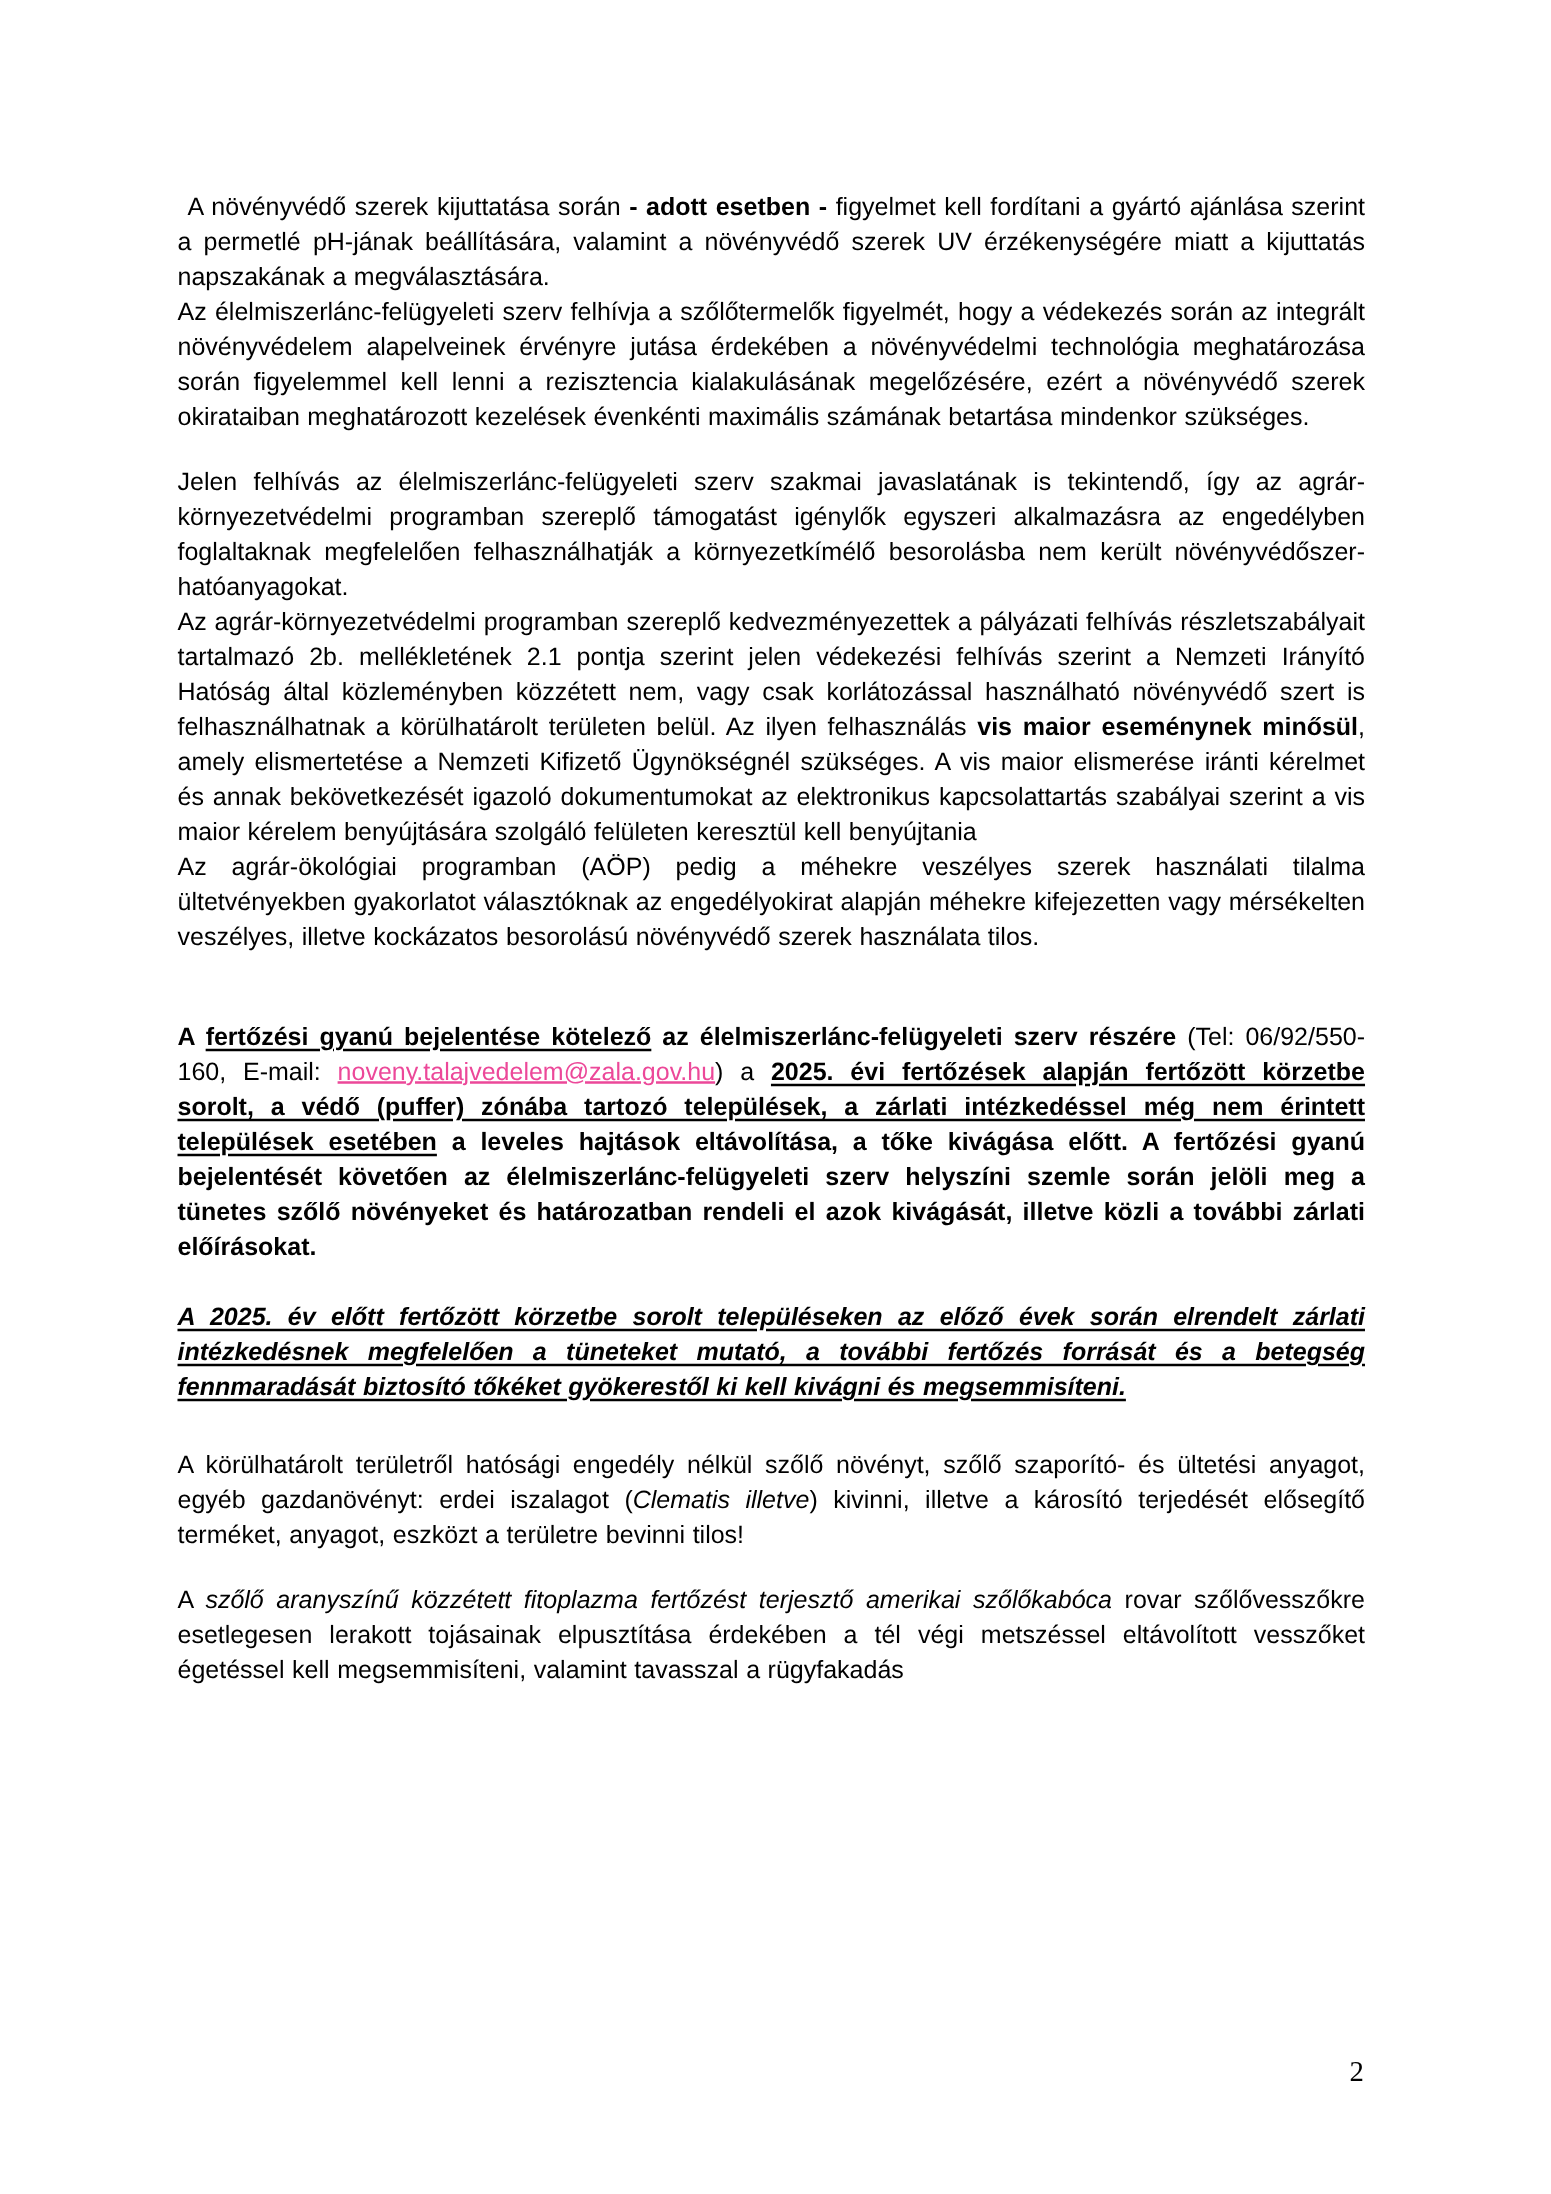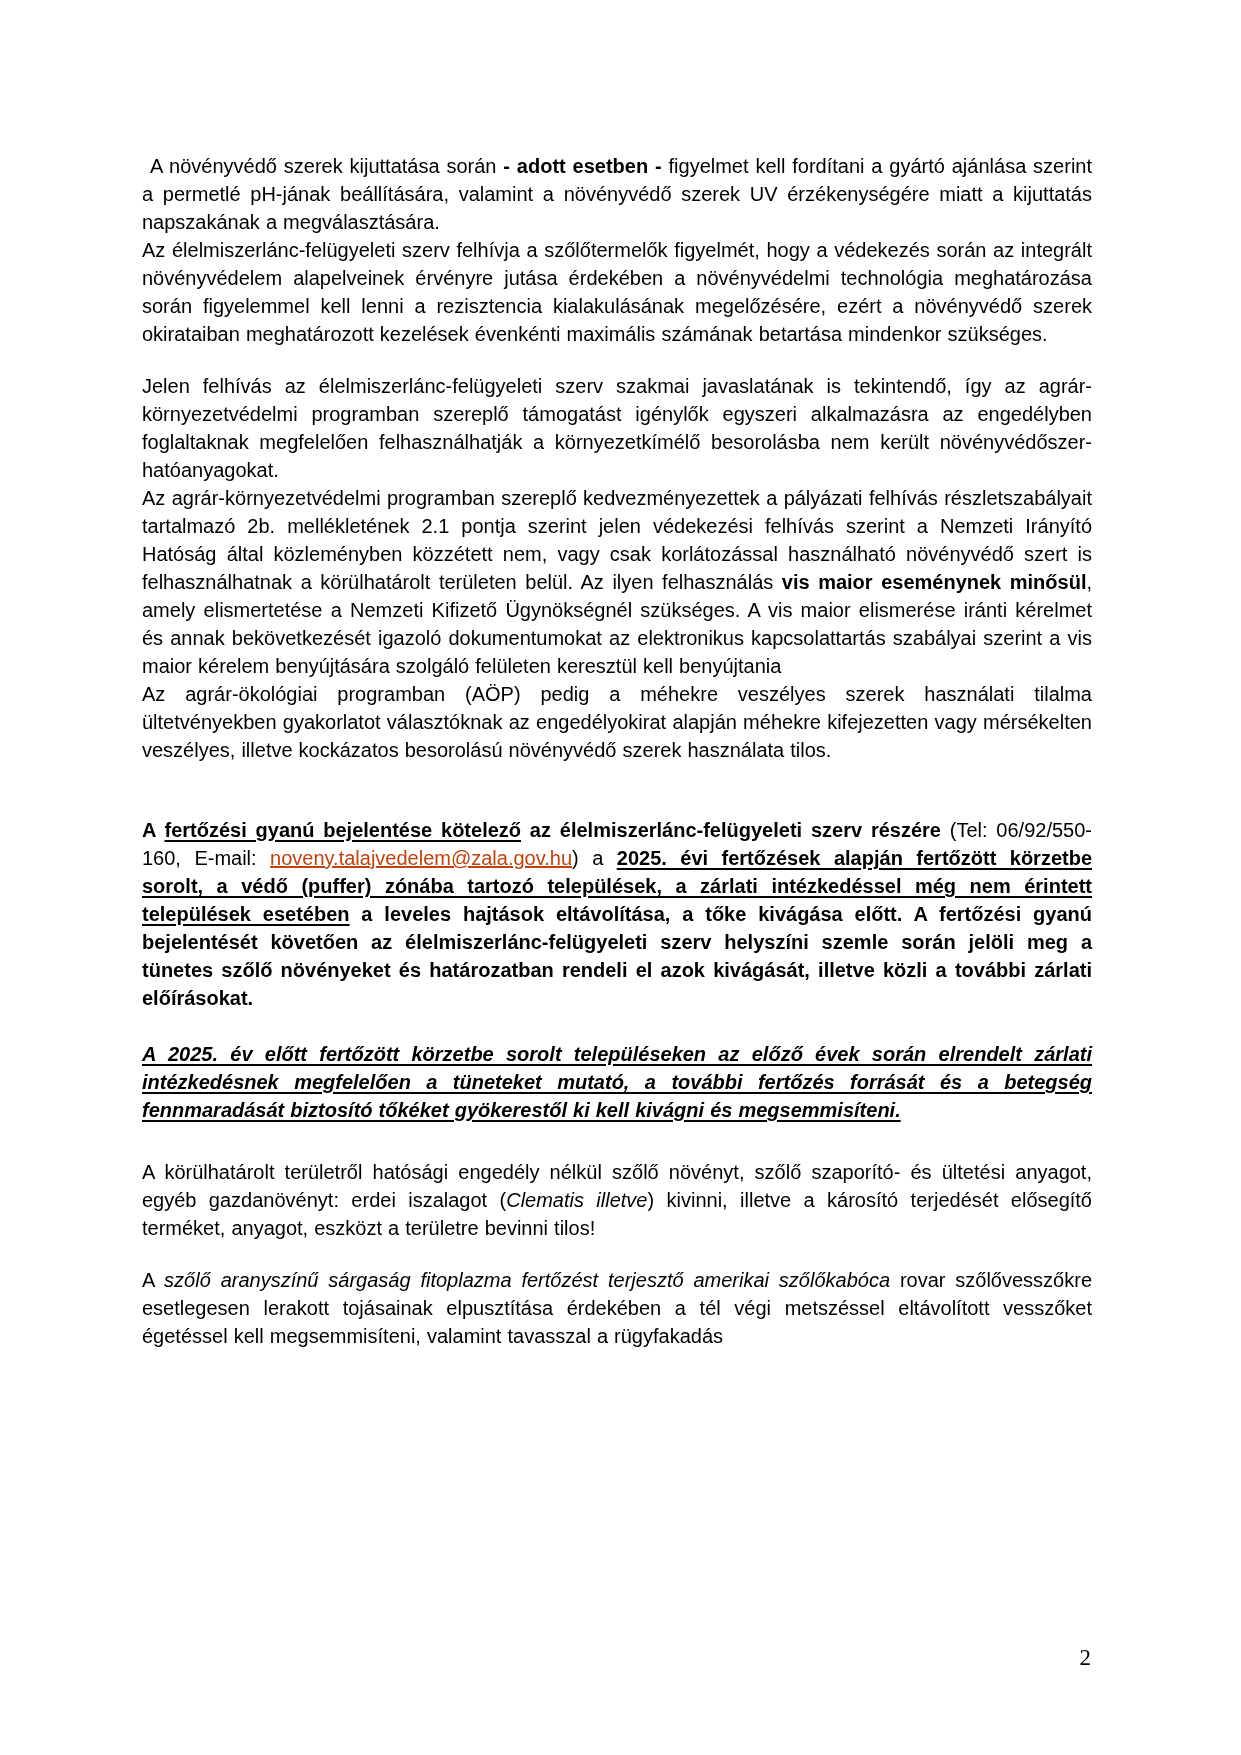--- a/index.html
+++ b/index.html
@@ -34,21 +34,21 @@
   .para-directive{font-size:22px;line-height:38px;}
   .spacer{width:100%;}
   .spacer-sm{height:24px;}
   .spacer-md{height:28px;}
   .spacer-lg{height:34px;}
   .b{font-weight:700;}
   .sb{font-weight:600;}
   .i{font-style:italic;}
   .u{text-decoration:underline;text-underline-offset:3px;}
   .b.u{text-decoration-thickness:2px;}
-  .link{color:#c2410c;text-decoration:underline;cursor:pointer;}
+  .link{color:#ec4899;text-decoration:underline;cursor:pointer;}
   .page-number{
     position:absolute;
     top:1645px;
     right:150px;
     font-family:"Liberation Serif", serif;
     font-size:23px;
     color:#000000;
   }
 </style>
 </head>
@@ -63,16 +63,16 @@
       <p class="para para-body"><span class="">Az agrár-környezetvédelmi programban szereplő kedvezményezettek a pályázati felhívás részletszabályait tartalmazó 2b. mellékletének 2.1 pontja szerint jelen védekezési felhívás szerint a Nemzeti Irányító Hatóság által közleményben közzétett nem, vagy csak korlátozással használható növényvédő szert is felhasználhatnak a körülhatárolt területen belül. Az ilyen felhasználás </span><span class="b">vis maior eseménynek minősül</span><span class="">, amely elismertetése a Nemzeti Kifizető Ügynökségnél szükséges. A vis maior elismerése iránti kérelmet és annak bekövetkezését igazoló dokumentumokat az elektronikus kapcsolattartás szabályai szerint a vis maior kérelem benyújtására szolgáló felületen keresztül kell benyújtania</span></p>
       <p class="para para-body"><span class="">Az agrár-ökológiai programban (AÖP) pedig a méhekre veszélyes szerek használati tilalma ültetvényekben gyakorlatot választóknak az engedélyokirat alapján méhekre kifejezetten vagy mérsékelten veszélyes, illetve kockázatos besorolású növényvédő szerek használata tilos.</span></p>
       <div class="spacer spacer-sm"></div>
       <div class="spacer spacer-md"></div>
       <p class="para para-infection"><span class="b">A </span><span class="b u">fertőzési gyanú bejelentése kötelező</span><span class="b"> az élelmiszerlánc-felügyeleti szerv részére</span><span class=""> (Tel: 06/92/550-160, E-mail: </span><a href="#" class="link">noveny.talajvedelem@zala.gov.hu</a><span class="">) a </span><span class="b u">2025. évi fertőzések alapján fertőzött körzetbe sorolt, a védő (puffer) zónába tartozó települések, a zárlati intézkedéssel még nem érintett települések esetében</span><span class="b"> a leveles hajtások eltávolítása, a tőke kivágása előtt. A fertőzési gyanú bejelentését követően az élelmiszerlánc-felügyeleti szerv helyszíni szemle során jelöli meg a tünetes szőlő növényeket és határozatban rendeli el azok kivágását, illetve közli a további zárlati előírásokat.</span></p>
       <div class="spacer spacer-md"></div>
       <p class="para para-directive"><span class="b i u">A 2025. év előtt fertőzött körzetbe sorolt településeken az előző évek során elrendelt zárlati intézkedésnek megfelelően a tüneteket mutató, a további fertőzés forrását és a betegség fennmaradását biztosító tőkéket gyökerestől ki kell kivágni és megsemmisíteni.</span></p>
       <div class="spacer spacer-lg"></div>
       <p class="para para-body"><span class="">A körülhatárolt területről hatósági engedély nélkül szőlő növényt, szőlő szaporító- és ültetési anyagot, egyéb gazdanövényt: erdei iszalagot (</span><span class="i">Clematis illetve</span><span class="">) kivinni, illetve a károsító terjedését elősegítő terméket, anyagot, eszközt a területre bevinni tilos!</span></p>
       <div class="spacer spacer-sm"></div>
-      <p class="para para-body"><span class="">A </span><span class="i">szőlő aranyszínű sárgaság fitoplazma fertőzést terjesztő amerikai szőlőkabóca</span><span class=""> rovar szőlővesszőkre esetlegesen lerakott tojásainak elpusztítása érdekében a tél végi metszéssel eltávolított vesszőket égetéssel kell megsemmisíteni, valamint tavasszal a rügyfakadás</span></p>
+      <p class="para para-body"><span class="">A </span><span class="i">szőlő aranyszínű közzétett fitoplazma fertőzést terjesztő amerikai szőlőkabóca</span><span class=""> rovar szőlővesszőkre esetlegesen lerakott tojásainak elpusztítása érdekében a tél végi metszéssel eltávolított vesszőket égetéssel kell megsemmisíteni, valamint tavasszal a rügyfakadás</span></p>
     </div>
   <div class="page-number">2</div>
 </div>
 
 </body></html>

